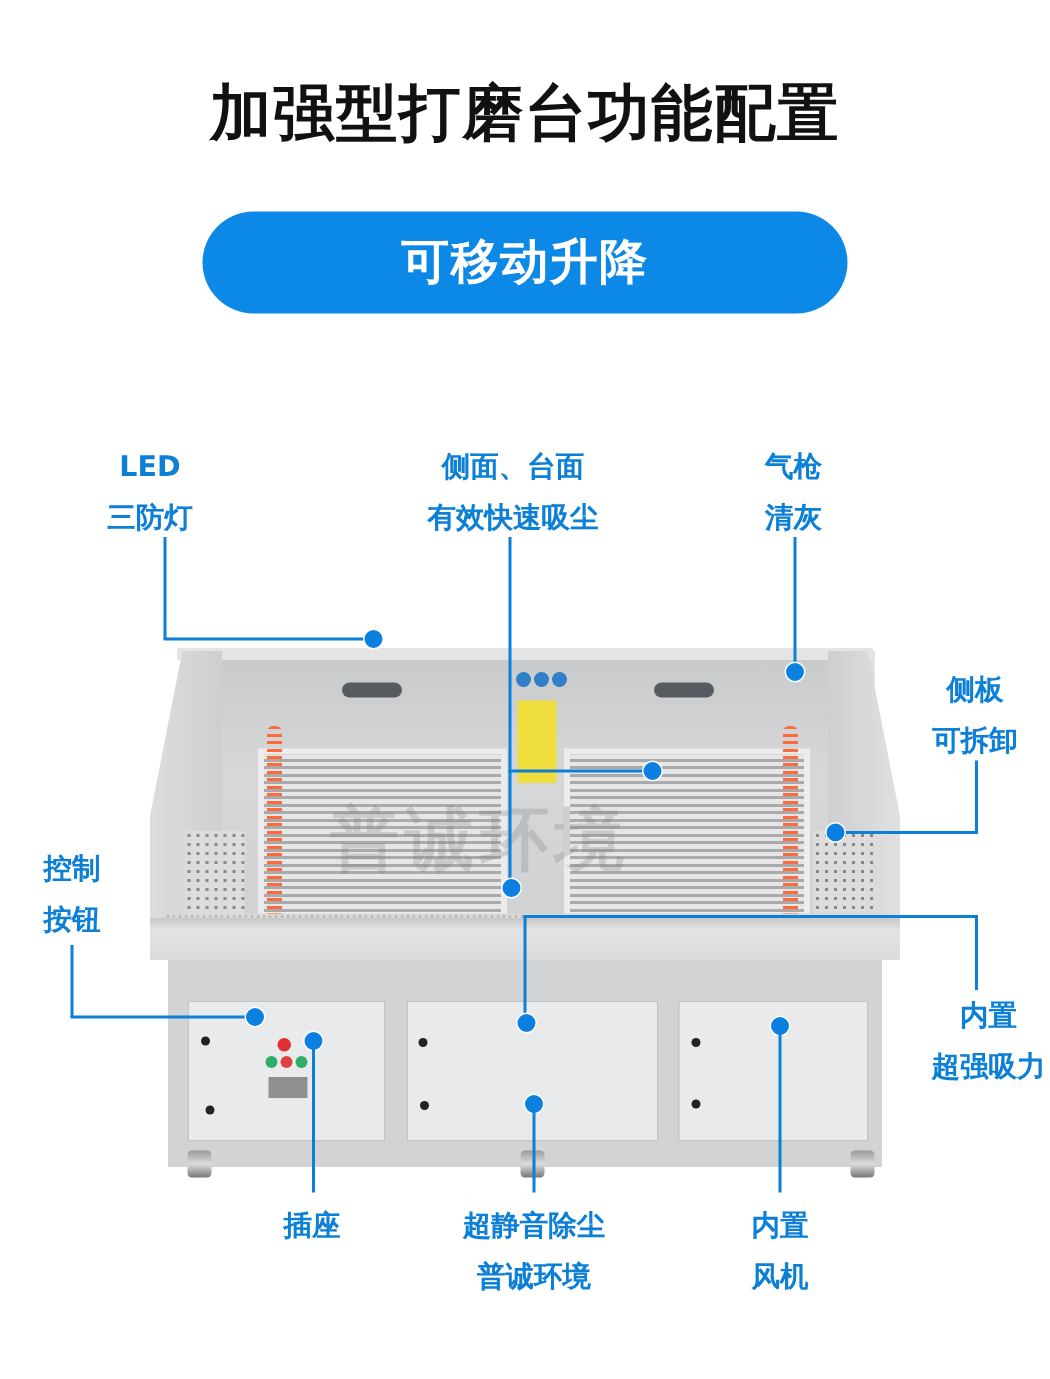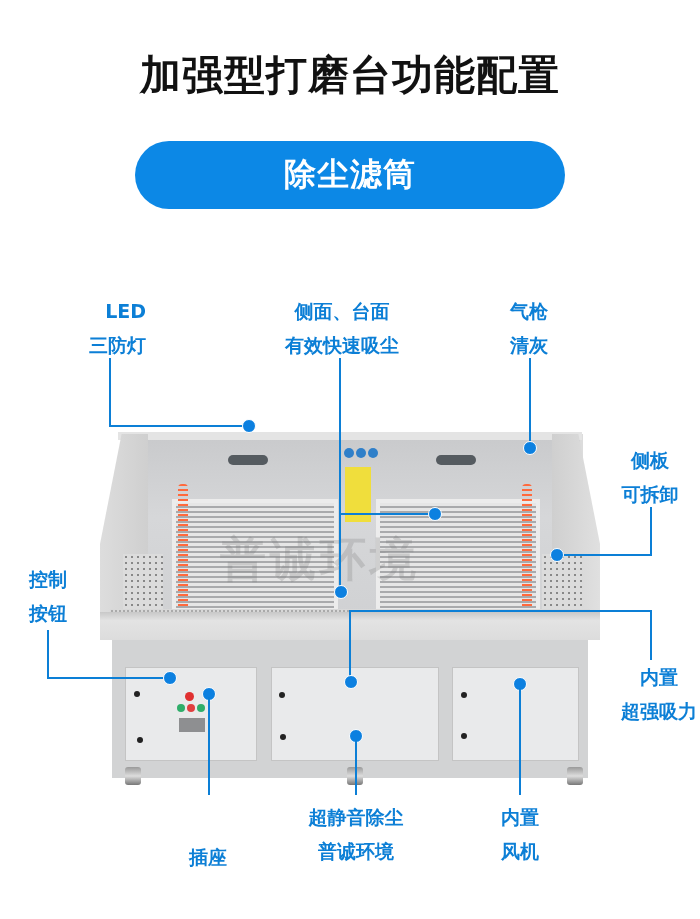--- a/index.html
+++ b/index.html
@@ -31,21 +31,21 @@
   .wheel{top:733px;width:16px;height:18px;background:linear-gradient(#999,#ddd,#777);border-radius:3px;}
   .ctrl-btn{width:8px;height:8px;border-radius:50%;}
   .socket{left:179px;top:684px;width:26px;height:14px;background:#8e8f91;}
   .watermark{left:220px;top:495px;font-size:46px;font-weight:bold;color:rgba(120,120,120,0.25);letter-spacing:4px;}
 </style>
 </head>
 <body>
 
 <div class="title">加强型打磨台功能配置</div>
 <div class="pill">
-  <span>除尘滤筒</span>
+  <span>可移动升降</span>
 </div>
 
 <div>
   <div class="m hood-back"></div>
   <div class="m hood-top"></div>
   <div class="m side-l"></div>
   <div class="m side-r"></div>
   <div class="m signs">
       <i></i>
       <i></i>
@@ -76,21 +76,21 @@
   <div class="m ctrl-btn" style="left:185px;top:658px;width:9px;height:9px;background:#e03030;"></div>
   <div class="m ctrl-btn" style="left:177px;top:670px;background:#2fae6a;"></div>
   <div class="m ctrl-btn" style="left:187px;top:670px;background:#e04040;"></div>
   <div class="m ctrl-btn" style="left:197px;top:670px;background:#2fae6a;"></div>
   <div class="m socket"></div>
   <div class="m wheel" style="left:125px;"></div>
   <div class="m wheel" style="left:347px;"></div>
   <div class="m wheel" style="left:567px;"></div>
 </div>
 
-<div class="label" style="left:74px;top:294px;width:72px;text-align:right;">
+<div class="label" style="left:64px;top:294px;width:72px;">
   <div>LED</div>
   <div>三防灯</div>
 </div>
 <div class="line" style="left:109px;top:358px;width:2px;height:68px;"></div>
 <div class="line" style="left:109px;top:425px;width:140px;height:2px;"></div>
 <div class="dot" style="left:249px;top:426px;"></div>
 
 <div class="label" style="left:262px;top:294px;width:160px;">
   <div>侧面、台面</div>
   <div>有效快速吸尘</div>
@@ -127,21 +127,21 @@
   <div>内置</div>
   <div>超强吸力</div>
 </div>
 <div class="line" style="left:349px;top:610px;width:302px;height:2px;"></div>
 <div class="line" style="left:650px;top:610px;width:2px;height:50px;"></div>
 <div class="line" style="left:349px;top:610px;width:2px;height:70px;"></div>
 <div class="dot" style="left:351px;top:682px;"></div>
 
 <div class="dot" style="left:209px;top:694px;"></div>
 <div class="line" style="left:208px;top:697px;width:2px;height:98px;"></div>
-<div class="label" style="left:172px;top:800px;width:72px;margin-top:40px;">
+<div class="label" style="left:172px;top:800px;width:72px;">
   <div>插座</div>
 </div>
 
 <div class="dot" style="left:356px;top:736px;"></div>
 <div class="line" style="left:355px;top:740px;width:2px;height:55px;"></div>
 <div class="label" style="left:287px;top:800px;width:138px;">
   <div>超静音除尘</div>
   <div>普诚环境</div>
 </div>
 

